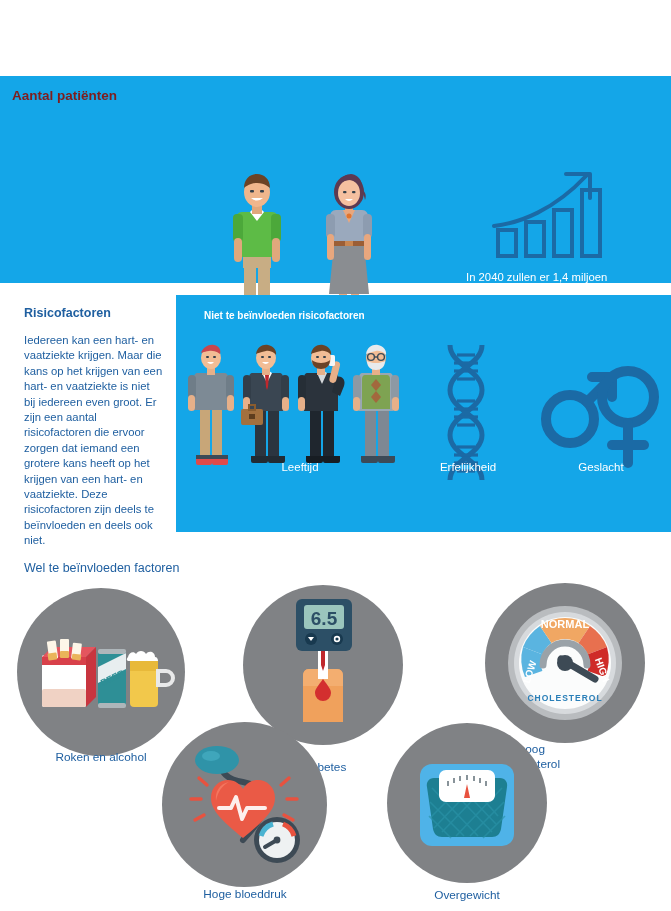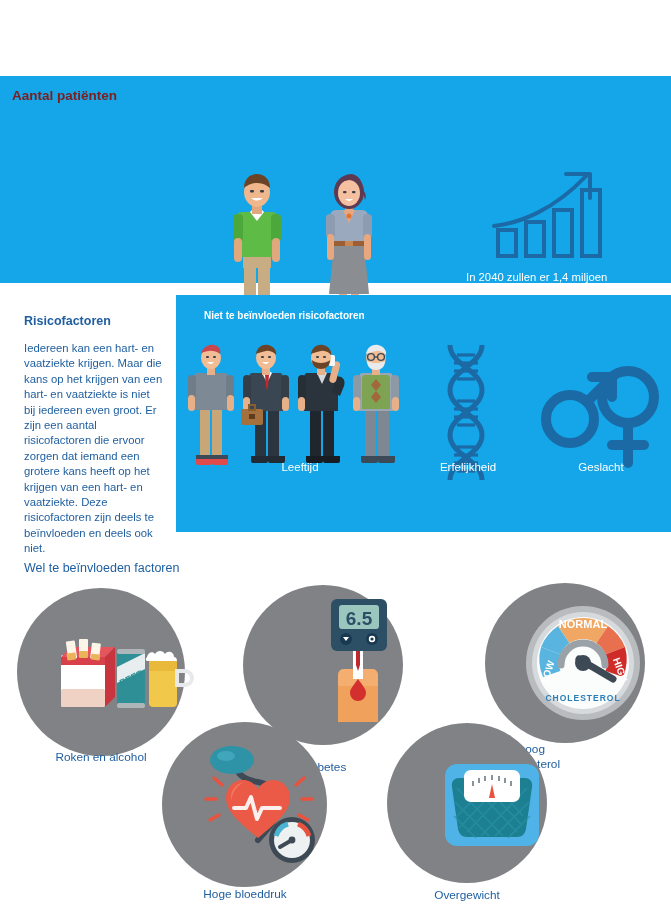--- a/index.html
+++ b/index.html
@@ -55,36 +55,36 @@
   .panel-noninf .hd {
     position: absolute; left: 28px; top: 15px;
     font-size: 10px; font-weight: bold; color: #ffffff;
   }
   .noninf-label {
     position: absolute; text-align: center;
     font-size: 11.5px; color: #ffffff; margin-top: 13px;
   }
 
   
-  .risk-col { position: absolute; left: 24px; top: 314px; width: 140px; }
+  .risk-col { position: absolute; left: 24px; top: 306px; width: 140px; }
   .risk-col .hd {
     font-size: 12.5px; font-weight: bold; color: #1f5fa0; margin-bottom: 13px;
   }
   .risk-col .body { font-size: 11.3px; line-height: 15.4px; color: #1f5fa0; }
 
   
   .wel-hd {
     position: absolute; left: 24px; top: 561px;
     font-size: 12.5px; font-weight: normal; color: #1f5fa0;
   }
 
   
   .circle {
     position: absolute; border-radius: 50%; background: #808285;
-    display: flex; align-items: center; justify-content: flex-end;
+    display: flex; align-items: center; justify-content: center;
   }
   .circ-label {
     position: absolute; text-align: center;
     font-size: 11.8px; line-height: 14.5px; color: #1f5fa0;
   }
   svg { display: block; overflow: visible; }
 </style>
 </head>
 <body>
 

